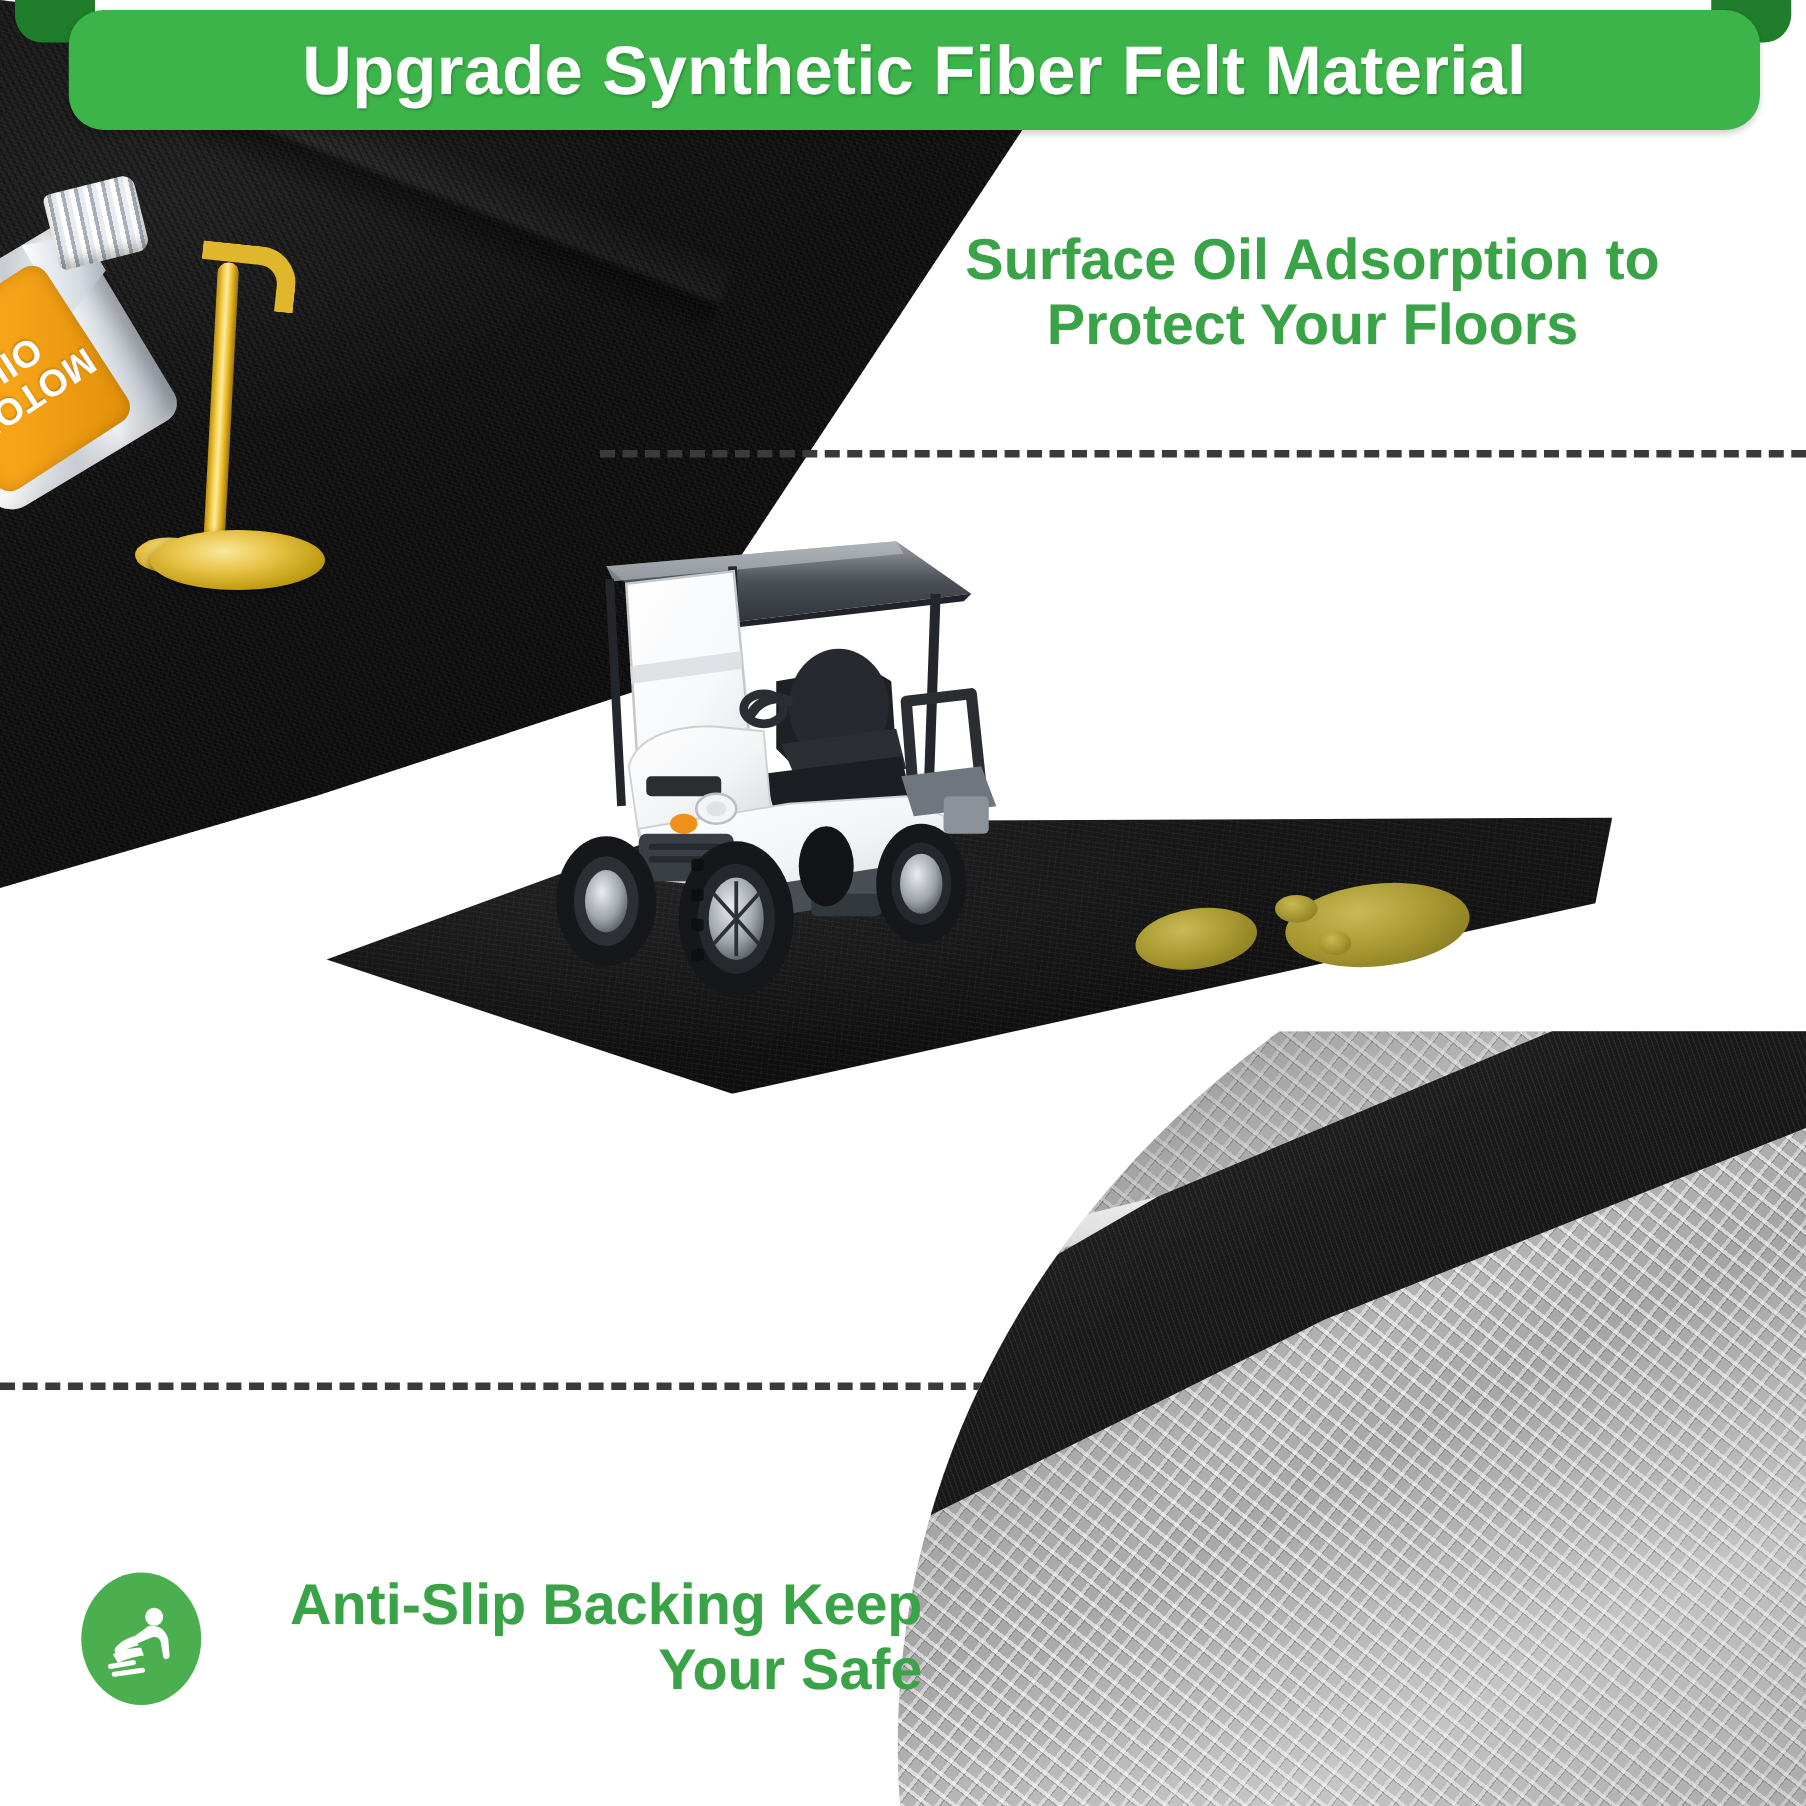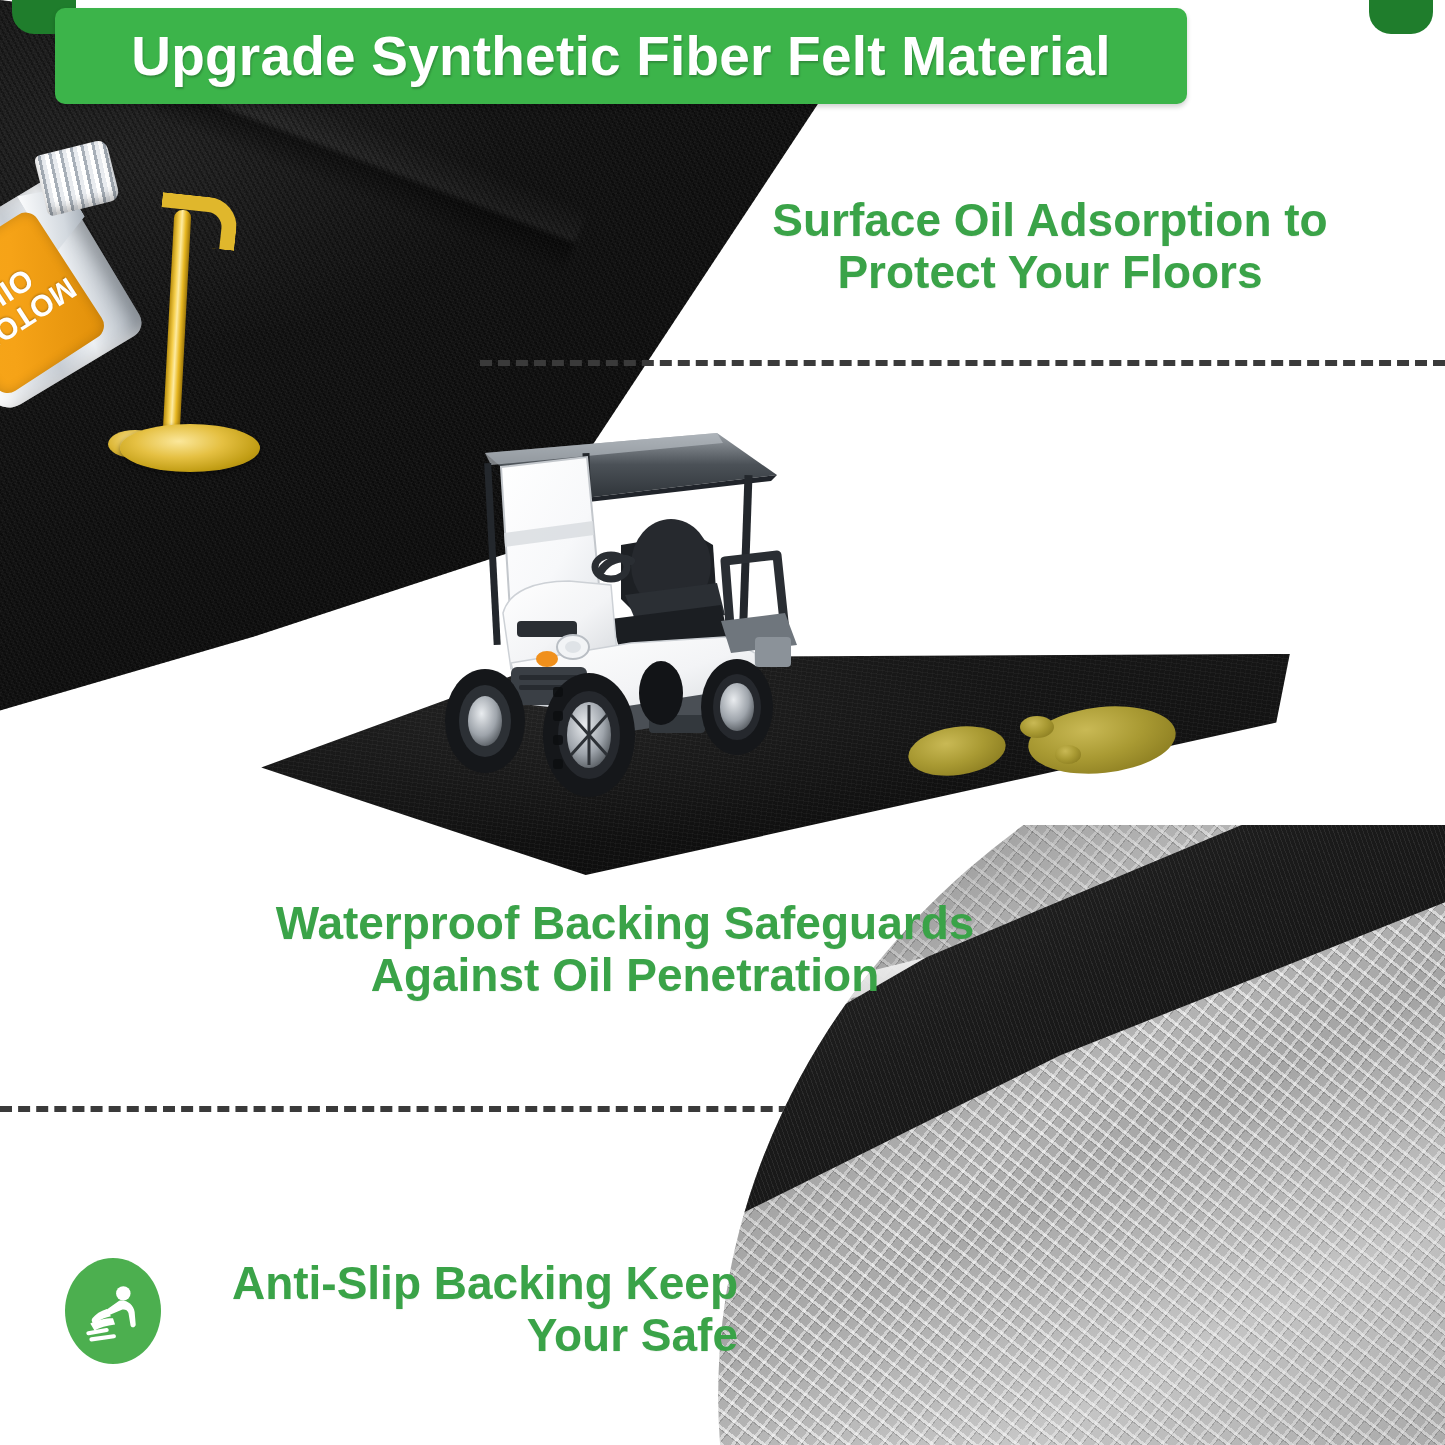--- a/index.html
+++ b/index.html
@@ -155,24 +155,24 @@
     height: 28px;
     border-radius: 50%;
     background: radial-gradient(ellipse at 45% 35%, #f6dd86 0%, #ddb838 55%, #a4850d 100%);
   }
 
   
   .banner {
     position: absolute;
     left: 55px;
     top: 8px;
-    width: 1132px;
+    width: 1353px;
     height: 96px;
     background: #3cb44a;
-    border-radius: 10px;
+    border-radius: 28px;
     z-index: 12;
     box-shadow: 0 3px 5px rgba(0,0,0,0.18);
   }
   .banner-title {
     position: absolute;
     left: 0; right: 0; top: 50%;
     transform: translateY(-50%);
     text-align: center;
     color: #ffffff;
     font-weight: bold;
@@ -208,21 +208,21 @@
     position: absolute;
     color: #3aa348;
     font-weight: bold;
     font-size: 46px;
     line-height: 1.12;
     font-stretch: condensed;
     text-align: center;
     z-index: 8;
     text-shadow: 0 1px 1px rgba(0,0,0,0.06);
   }
-  .headline.hl-oil-adsorption { left: 700px; top: 195px; width: 700px; }
+  .headline.hl-oil-adsorption { left: 700px; top: 182px; width: 700px; }
   .headline.hl-waterproof     { left: 190px; top: 898px; width: 870px; }
   .headline.hl-antislip       { left: 168px; top: 1258px; width: 570px; text-align: right; }
 
   
   .antislip-icon {
     position: absolute;
     left: 65px;
     top: 1258px;
     width: 96px;
     height: 106px;
@@ -460,21 +460,20 @@
 
       <g fill="#0c0e10" opacity=".85">
         <rect x="128" y="272" width="10" height="10" rx="3"></rect>
         <rect x="128" y="296" width="10" height="10" rx="3"></rect>
         <rect x="128" y="320" width="10" height="10" rx="3"></rect>
         <rect x="128" y="344" width="10" height="10" rx="3"></rect>
       </g>
     </svg>
   </div>
 
-  <div class="headline hl-waterproof">Waterproof Backing Safeguards Against Oil Penetration</div>
 
   <div class="dashed-rule bottom"></div>
 
   <div class="material-closeup">
     <div class="mc-backing"></div>
     <div class="mc-diamond"></div>
     <div class="mc-shade"></div>
     <div class="mc-white-edge"></div>
     <div class="mc-felt"></div>
   </div>

